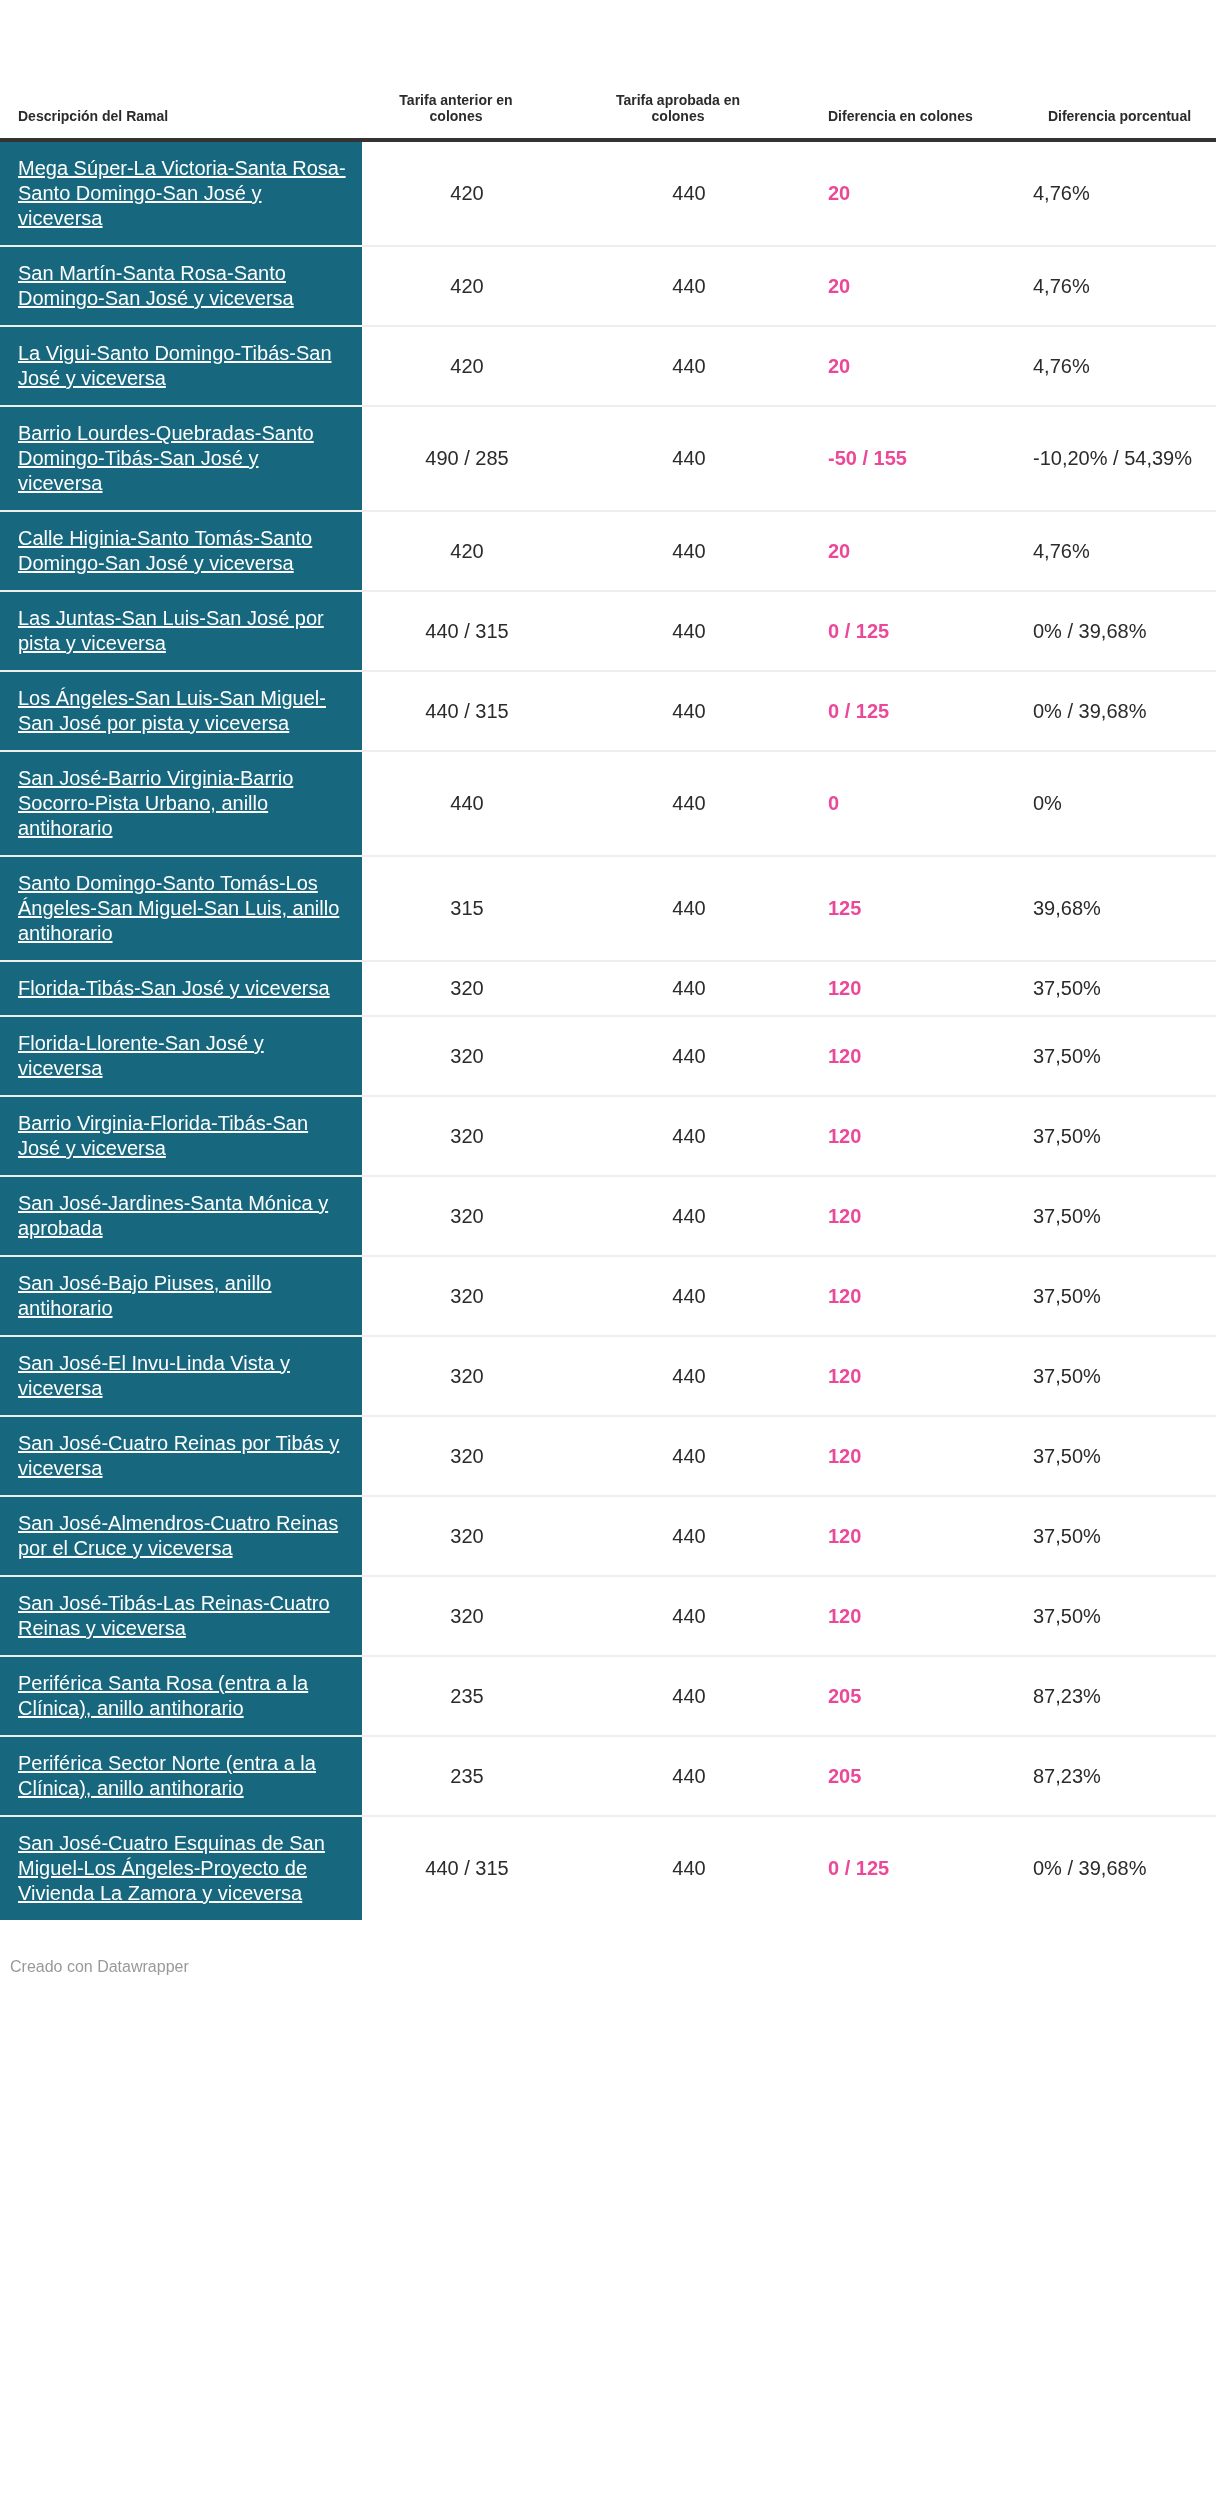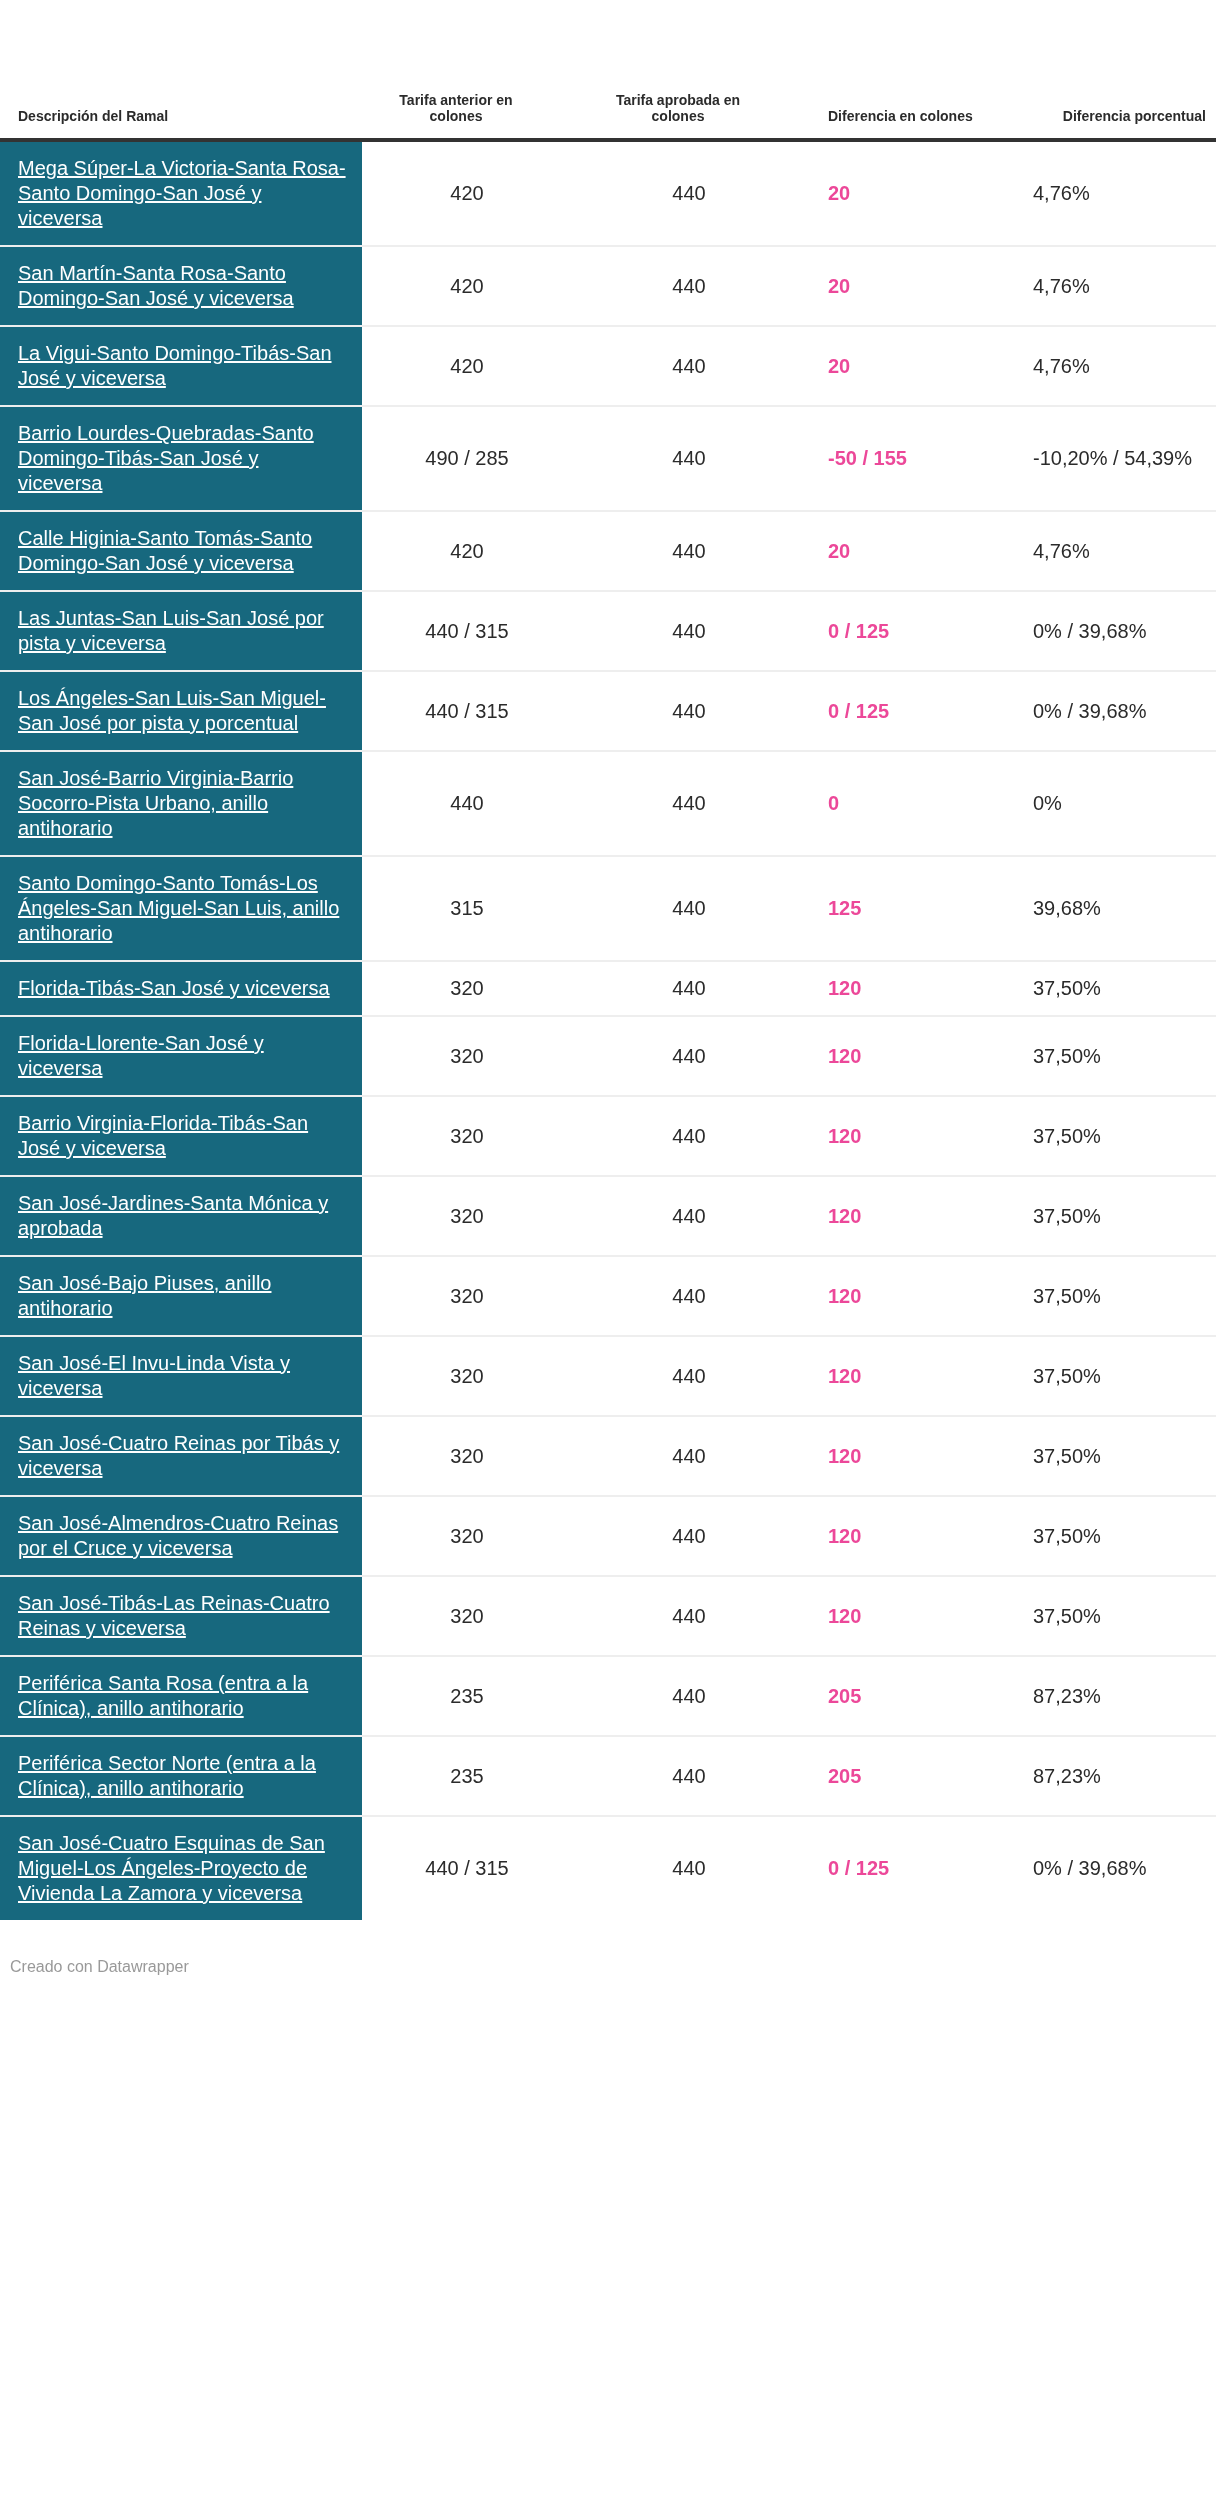--- a/index.html
+++ b/index.html
@@ -40,21 +40,21 @@
     color: #2b2b2b;
     padding: 8px 0 13px 0;
     border-bottom: 4px solid #333333;
     height: 140px;
     box-sizing: border-box;
   }
   th.h-desc { text-align: left;   padding-left: 18px; padding-right: 10px; margin-top: 27px; }
   th.h-prev { text-align: center; padding-left: 10px; padding-right: 44px; }
   th.h-appr { text-align: center; padding-left: 10px; padding-right: 44px; }
   th.h-diff { text-align: left;   padding-left: 22px; padding-right: 10px; }
-  th.h-pct  { text-align: right;   padding-left: 22px; padding-right: 10px; }
+  th.h-pct  { text-align: center;   padding-left: 22px; padding-right: 10px; }
 
   tbody tr { border-bottom: 2px solid #eeeeee; }
   tbody tr:last-child { border-bottom: none; }
 
   tbody td {
     font-size: 20px;
     line-height: 1.22;
     vertical-align: middle;
     padding: 14px 0;
   }
@@ -153,21 +153,21 @@
           <td class="pct">4,76%</td>
         </tr>
         <tr>
           <td class="desc">Las Juntas-San Luis-San José por pista y viceversa</td>
           <td class="prev">440 / 315</td>
           <td class="appr">440</td>
           <td class="diff">0 / 125</td>
           <td class="pct">0% / 39,68%</td>
         </tr>
         <tr>
-          <td class="desc">Los Ángeles-San Luis-San Miguel-San José por pista y porcentual</td>
+          <td class="desc">Los Ángeles-San Luis-San Miguel-San José por pista y viceversa</td>
           <td class="prev">440 / 315</td>
           <td class="appr">440</td>
           <td class="diff">0 / 125</td>
           <td class="pct">0% / 39,68%</td>
         </tr>
         <tr>
           <td class="desc">San José-Barrio Virginia-Barrio Socorro-Pista Urbano, anillo antihorario</td>
           <td class="prev">440</td>
           <td class="appr">440</td>
           <td class="diff">0</td>

